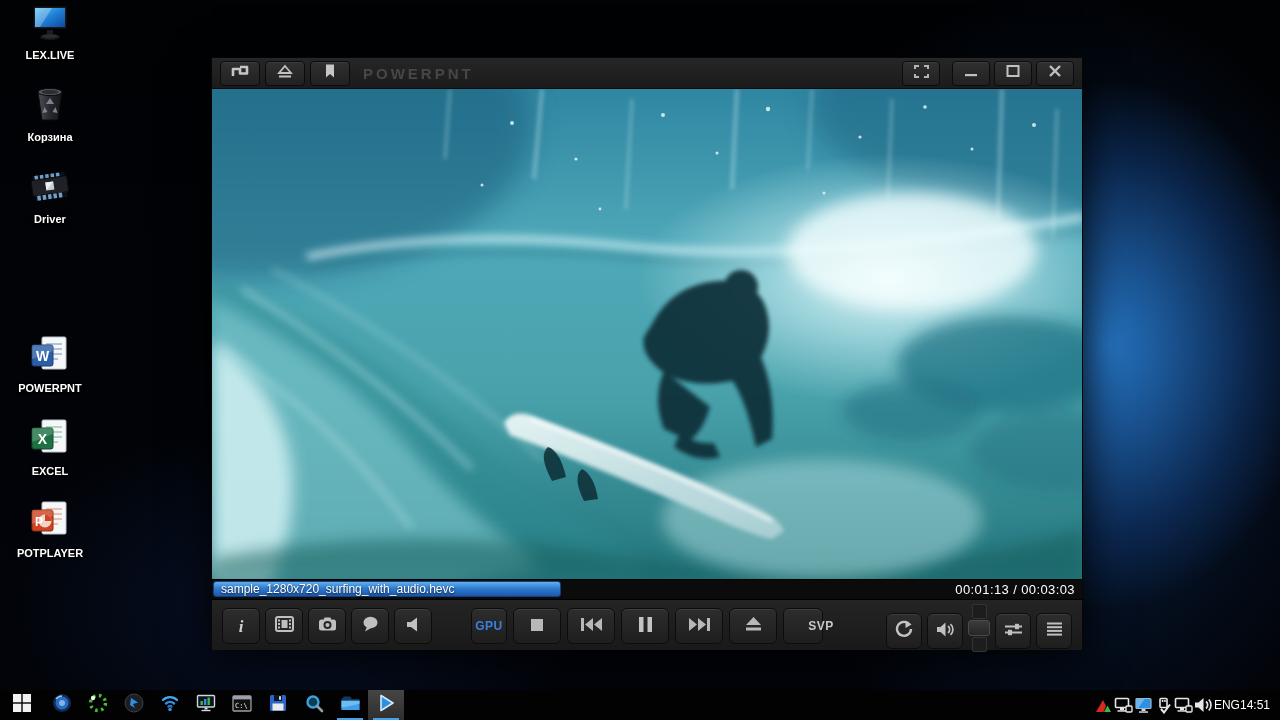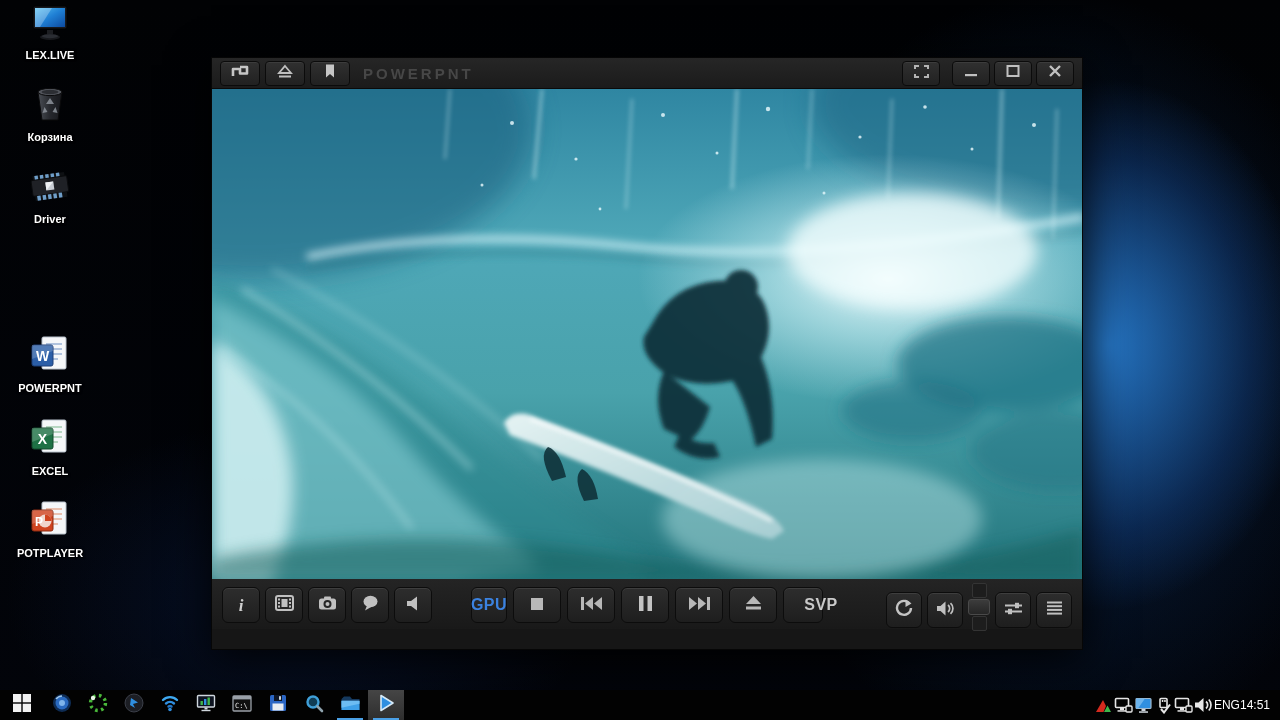--- a/index.html
+++ b/index.html
@@ -35,21 +35,21 @@
   .timetxt{position:absolute;right:7px;top:0;bottom:0;display:flex;align-items:center;color:#fff;font-size:13px;letter-spacing:.4px;}
   
   .controls{position:relative;height:50px;background:linear-gradient(#242424,#191919);}
   .cbtn{height:34px;border-radius:6px;display:flex;align-items:center;justify-content:center;
     background:linear-gradient(#2d2d2d,#1e1e1e);border:1px solid #0c0c0c;box-shadow:inset 0 1px 0 #3e3e3e;cursor:pointer;}
   .grp{position:absolute;top:8px;display:flex;gap:5px;align-items:center;}
   .grp-left{left:10px;}
   .grp-center{left:50%;transform:translateX(-50%);gap:6px;}
   .grp-right{right:10px;}
   .w36{width:36px;} .w34{width:34px;} .w46{width:46px;} .w38{width:38px;}
-  .txtbtn{font-size:16px;font-weight:bold;letter-spacing:.5px;}
+  .txtbtn{font-size:12px;font-weight:bold;letter-spacing:.5px;}
   .gpu{color:#3b82e0;} .svp{color:#c9c9c9;margin-left:36px;}
   .infoglyph{font-family:"Liberation Serif",serif;font-style:italic;font-weight:bold;font-size:17px;color:#cfcfcf;line-height:1;}
   .vslider{width:22px;height:50px;margin-top:-4px;display:flex;flex-direction:column;align-items:center;gap:1px;cursor:pointer;}
   .vs-seg{width:15px;height:15px;background:#1d1d1d;border:1px solid #343434;border-radius:2px;box-sizing:border-box;}
   .vs-thumb{width:22px;height:16px;background:linear-gradient(#3c3c3c,#262626);border:1px solid #4a4a4a;border-radius:3px;box-sizing:border-box;}
   
   .taskbar{position:absolute;left:0;bottom:0;width:1280px;height:30px;background:#020202;display:flex;align-items:center;z-index:5;}
   .tico{width:36px;height:30px;display:flex;align-items:center;justify-content:center;position:relative;cursor:pointer;}
   .tico.start{width:44px;}
   .tico.running::after{content:"";position:absolute;left:5px;right:5px;bottom:0;height:2px;background:#4aa0e6;}
@@ -309,20 +309,26 @@
         <g fill="#102f38" opacity=".92" filter="url(#b2)">
           <circle cx="529" cy="198" r="17"></circle>
           <path d="M440,235 Q460,196 505,192 Q540,190 552,214 Q562,238 552,262 Q545,282 520,292 Q480,300 452,284 Q428,266 432,248 Z"></path>
           <path d="M540,250 Q565,292 560,350 L544,358 Q534,310 518,288 Z"></path>
           <path d="M452,282 Q440,310 452,340 L478,352 Q492,340 498,318 L470,296 Z"></path>
           <path d="M468,344 q16,12 34,10 l6,14 q-24,6 -46,-10 Z"></path>
         </g>
       </svg>
     </div>
 
+    <div class="seekrow">
+      <div class="seekfill" style="width: 40%;">
+        <span>sample_1280x720_surfing_with_audio.hevc</span>
+      </div>
+      <div class="timetxt">00:01:13 / 00:03:03</div>
+    </div>
 
     <div class="controls">
       <div class="grp grp-left">
         <div class="cbtn w36">
             <span class="infoglyph">i</span>
           </div>
         <div class="cbtn w36">
           <span><svg width="19" height="16" viewBox="0 0 19 16">
             <rect x="1" y="1" width="17" height="14" rx="2" fill="none" stroke="#c0c0c0" stroke-width="2"></rect>
             <rect x="6.5" y="4" width="6" height="8" fill="#c0c0c0"></rect>

